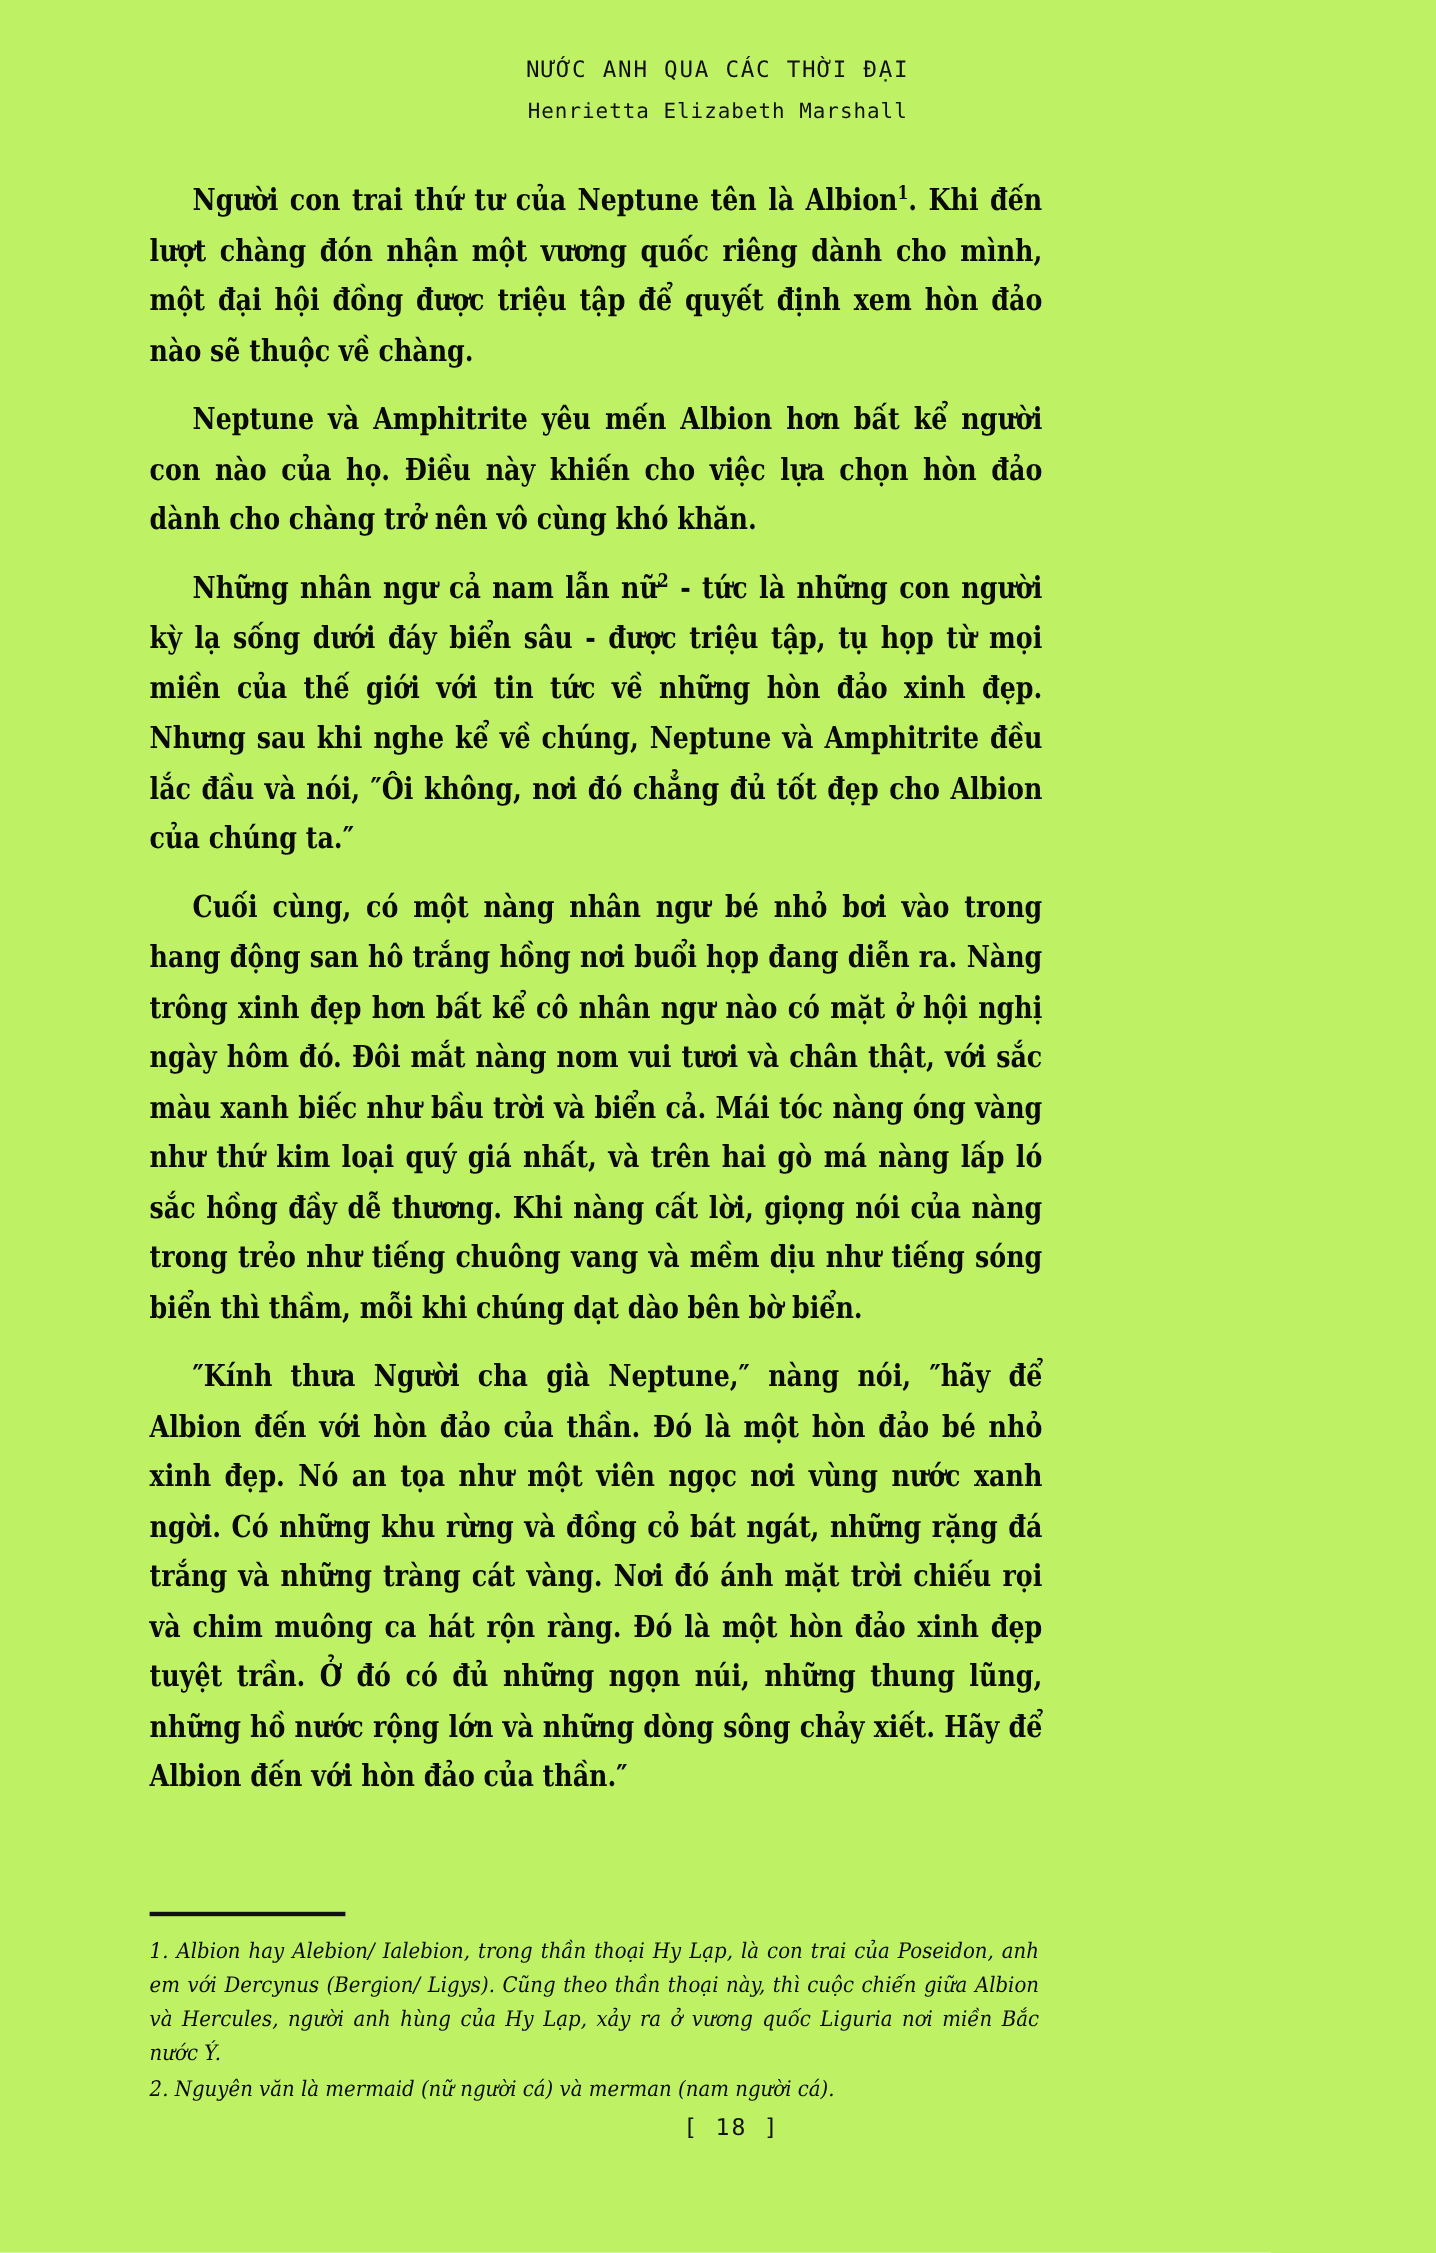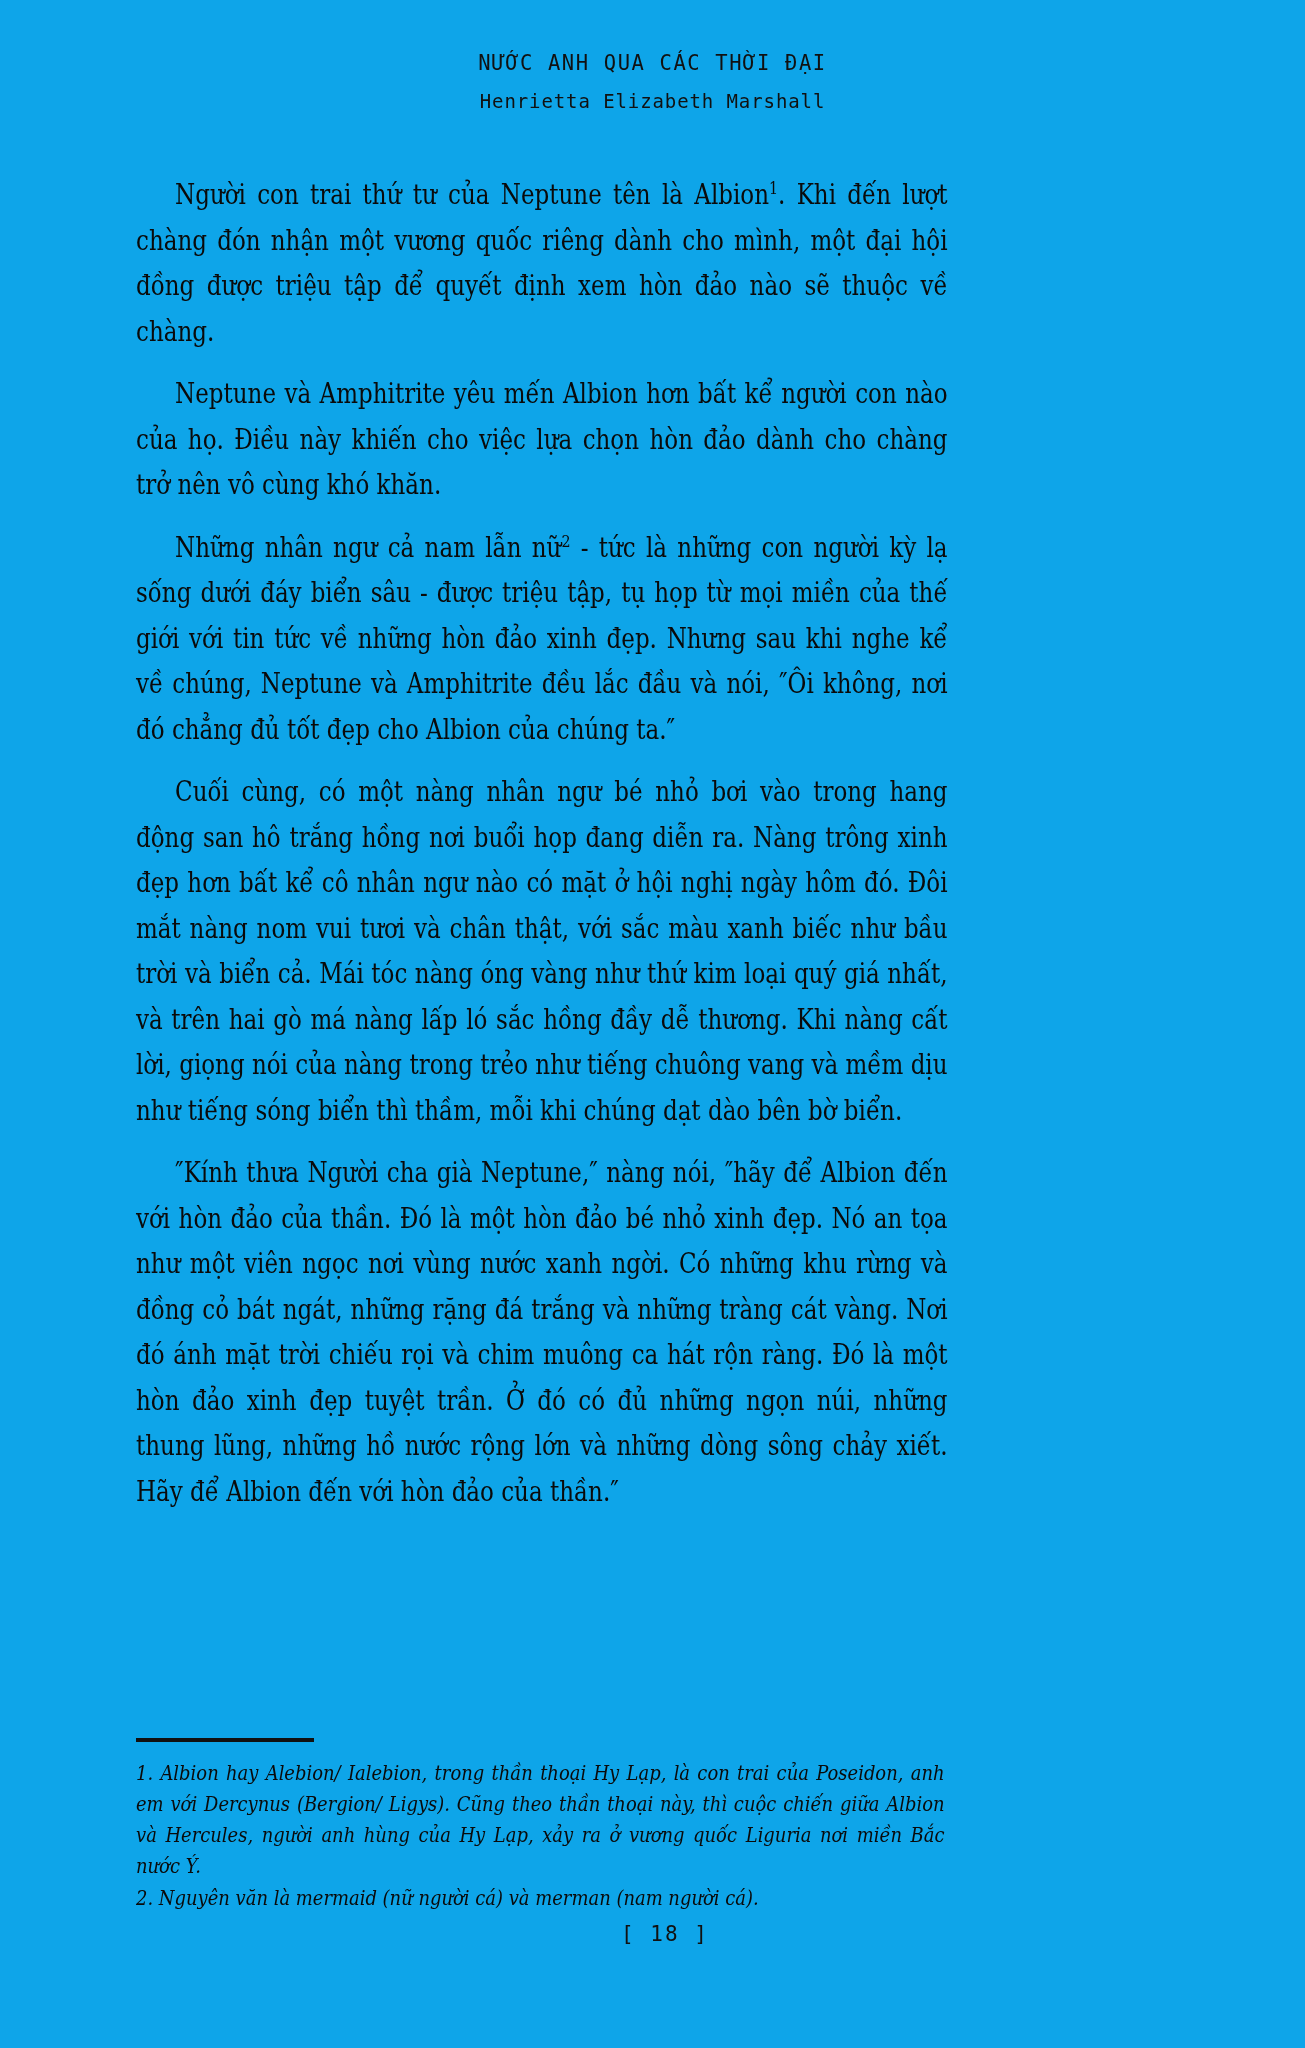--- a/index.html
+++ b/index.html
@@ -4,21 +4,21 @@
 <style>
   html, body {
     margin: 0;
     padding: 0;
     background: #ffffff;
   }
   .page {
     position: relative;
     width: 1305px;
     height: 2048px;
-    background: #0ea5e9;
+    background: #bef264;
     margin: 0 auto;
     overflow: hidden;
     box-sizing: border-box;
   }
 
   
   .running-head {
     position: absolute;
     top: 48px;
     left: 0;
@@ -40,23 +40,24 @@
     color: #111111;
     line-height: 1.5;
     margin-top: 8px;
     white-space: pre;
     text-align: center;
   }
 
   
   .body-block {
     position: absolute;
-    top: 172px;
+    top: 160px;
     left: 136px;
     width: 808px;
+    font-weight: bold;
   }
   p.para {
     font-family: "DejaVu Serif", "Liberation Serif", serif;
     font-size: 27.5px;
     line-height: 45.5px;
     color: #0a0a0a;
     text-align: justify;
     text-justify: inter-word;
     margin: 0 0 17px 0;
     text-indent: 42px;

